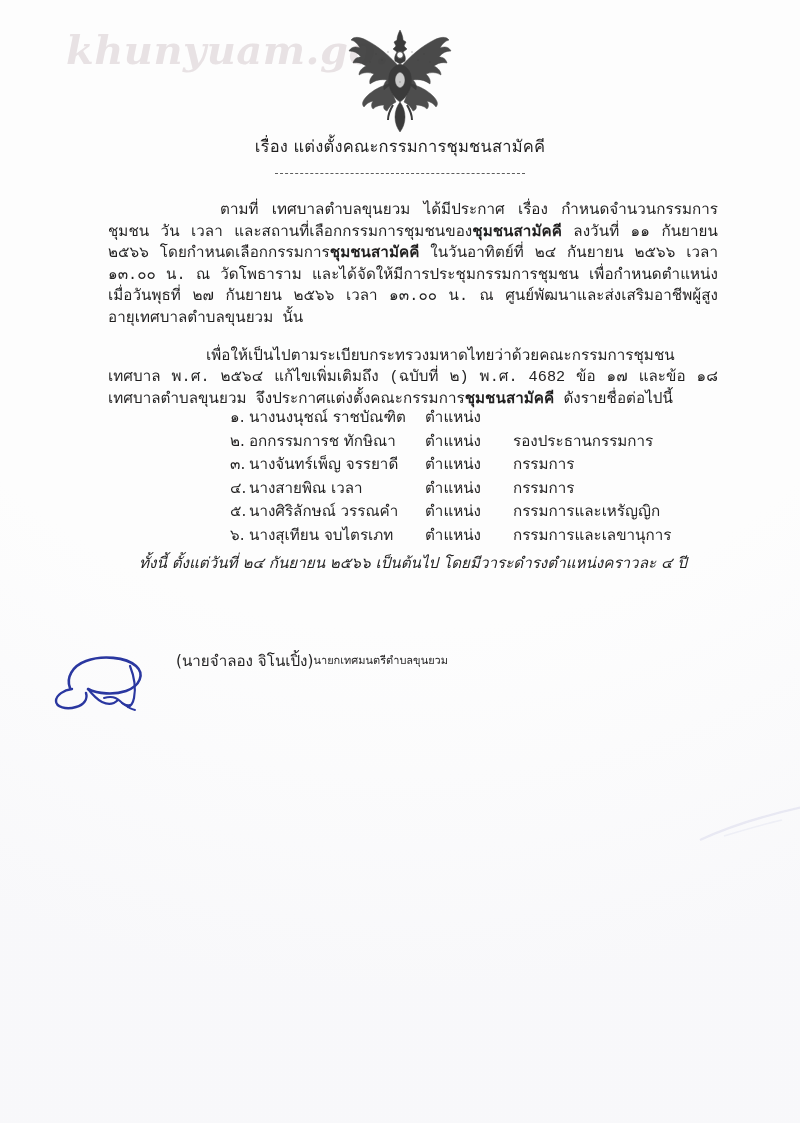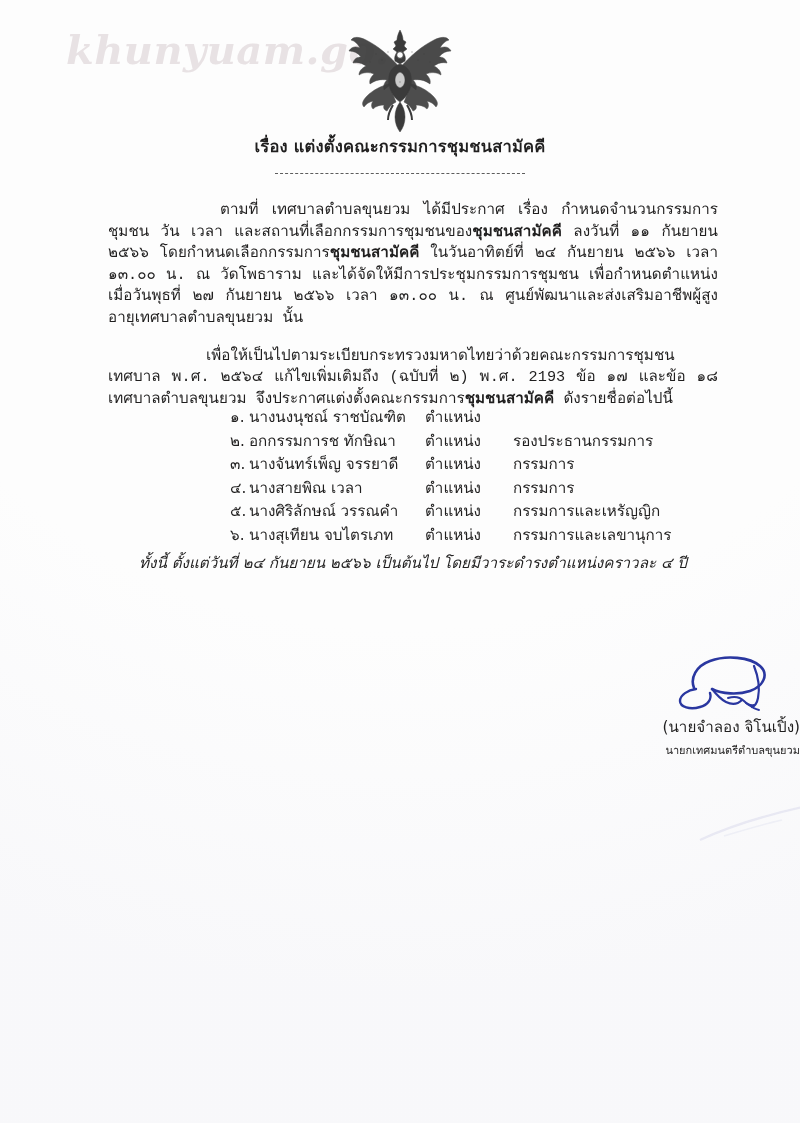--- a/index.html
+++ b/index.html
@@ -71,21 +71,21 @@
     text-align: center;
   }
   .doc-head .line1 {
     font-size: 16.5px;
     font-weight: 700;
     line-height: 1.55;
     letter-spacing: 0.2px;
   }
   .doc-head .line2 {
     font-size: 16.5px;
-    font-weight: 700;
+    font-weight: 400;
     line-height: 1.55;
     letter-spacing: 0.2px;
   }
   .rule {
     margin: 13px auto 0;
     width: 250px;
     height: 0;
     border-top: 1.4px dashed #3a3a3a;
     opacity: 0.82;
   }
@@ -170,22 +170,22 @@
     margin-top: 9px;
   }
 
   
   .sign-area {
     position: absolute;
     left: 0;
     right: 0;
     top: 648px;
     display: flex;
-    flex-direction: column;
-    align-items: flex-end;
+    flex-direction: row;
+    align-items: flex-start;
   }
   .signature-svg {
     width: 150px;
     height: 66px;
     display: block;
     margin-left: 26px;
   }
   .sign-name {
     font-size: 15.2px;
     line-height: 22px;
@@ -277,21 +277,21 @@
   </div>
 
   <div class="doc-head">
     <div class="line2">เรื่อง แต่งตั้งคณะกรรมการชุมชนสามัคคี</div>
     <div class="rule"></div>
   </div>
 
   <div class="body-area">
     <p class="para"><span class="indent"></span><span>ตามที่ เทศบาลตำบลขุนยวม ได้มีประกาศ เรื่อง กำหนดจำนวนกรรมการชุมชน วัน เวลา และสถานที่เลือกกรรมการชุมชนของ</span><b>ชุมชนสามัคคี</b><span> ลงวันที่ ๑๑ กันยายน ๒๕๖๖ โดยกำหนดเลือกกรรมการ</span><b>ชุมชนสามัคคี</b><span> ในวันอาทิตย์ที่ ๒๔ กันยายน ๒๕๖๖ เวลา ๑๓.๐๐ น. ณ วัดโพธาราม และได้จัดให้มีการประชุมกรรมการชุมชน เพื่อกำหนดตำแหน่ง เมื่อวันพุธที่ ๒๗ กันยายน ๒๕๖๖ เวลา ๑๓.๐๐ น. ณ ศูนย์พัฒนาและส่งเสริมอาชีพผู้สูงอายุเทศบาลตำบลขุนยวม นั้น</span></p>
 
-    <p class="para gap"><span class="indent-sm"></span><span>เพื่อให้เป็นไปตามระเบียบกระทรวงมหาดไทยว่าด้วยคณะกรรมการชุมชนเทศบาล พ.ศ. ๒๕๖๔ แก้ไขเพิ่มเติมถึง (ฉบับที่ ๒) พ.ศ. 2193 ข้อ ๑๗ และข้อ ๑๘ เทศบาลตำบลขุนยวม จึงประกาศแต่งตั้งคณะกรรมการ</span><b>ชุมชนสามัคคี</b><span> ดังรายชื่อต่อไปนี้</span></p>
+    <p class="para gap"><span class="indent-sm"></span><span>เพื่อให้เป็นไปตามระเบียบกระทรวงมหาดไทยว่าด้วยคณะกรรมการชุมชนเทศบาล พ.ศ. ๒๕๖๔ แก้ไขเพิ่มเติมถึง (ฉบับที่ ๒) พ.ศ. 4682 ข้อ ๑๗ และข้อ ๑๘ เทศบาลตำบลขุนยวม จึงประกาศแต่งตั้งคณะกรรมการ</span><b>ชุมชนสามัคคี</b><span> ดังรายชื่อต่อไปนี้</span></p>
   </div>
 
   <div class="list-area">
     <div class="list-row">
       <span class="col-num">๑.</span>
       <span class="col-name">นางนงนุชณ์  ราชบัณฑิต</span>
       <span class="col-label">ตำแหน่ง</span>
     </div>
     <div class="list-row">
       <span class="col-num">๒.</span>

